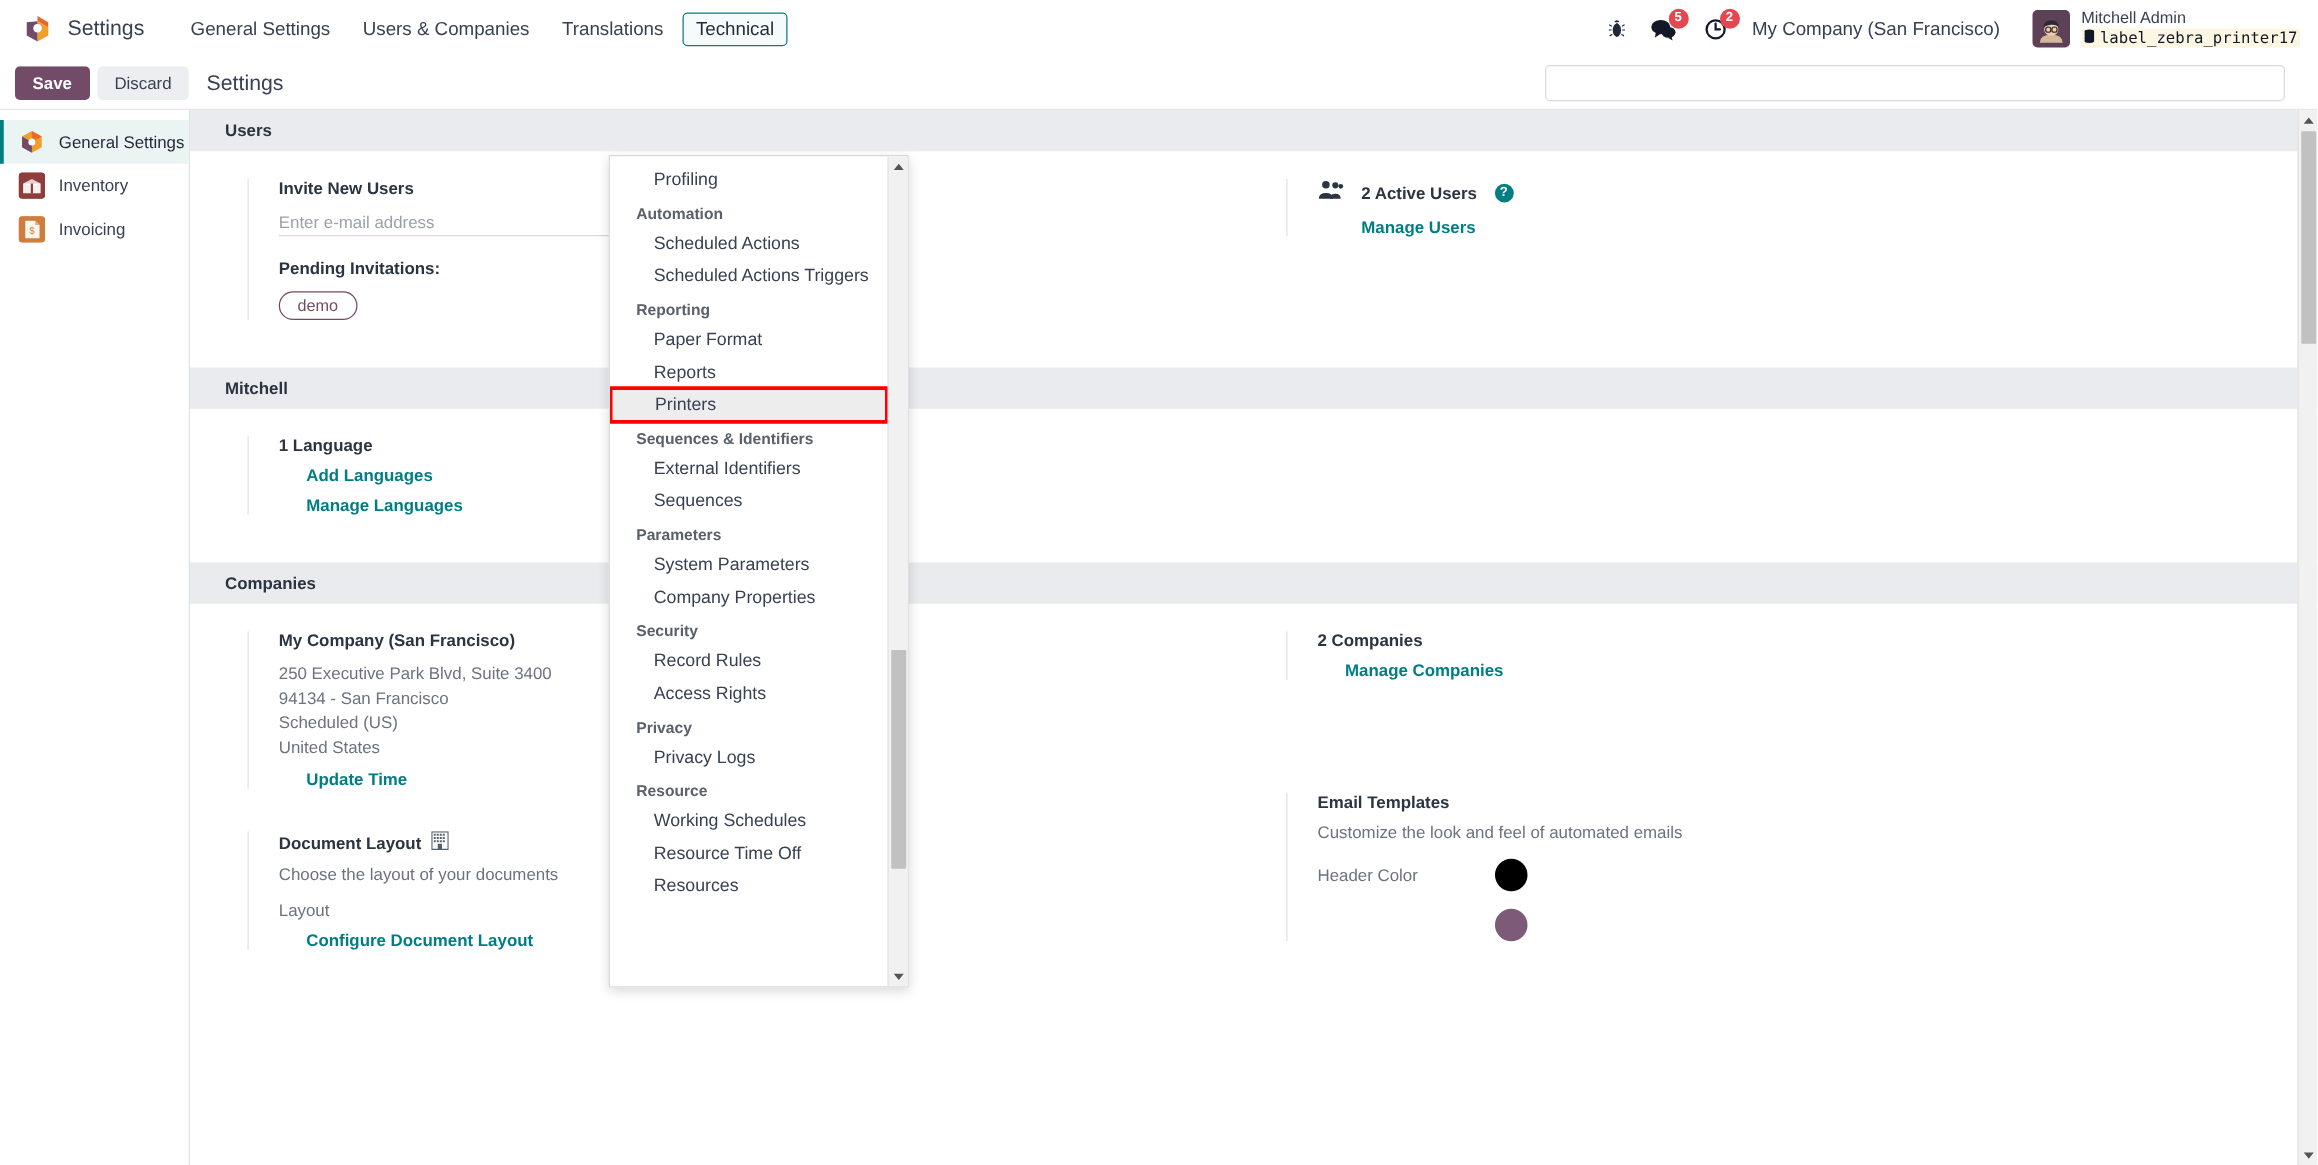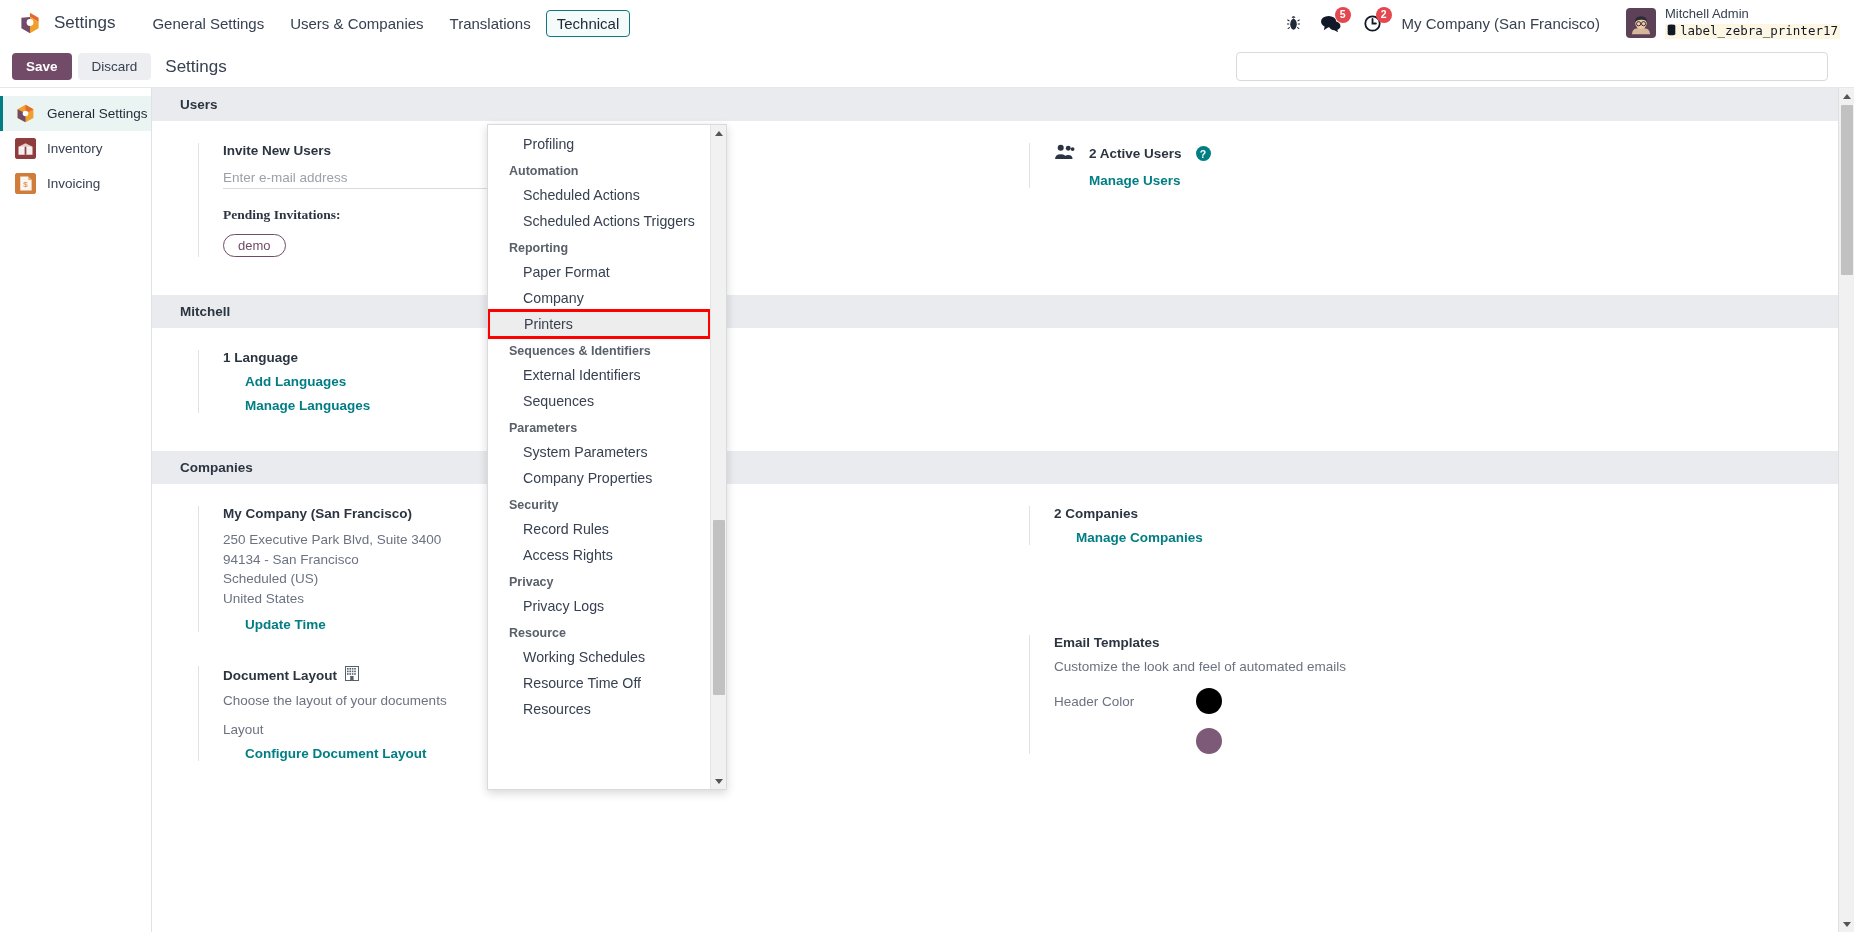--- a/index.html
+++ b/index.html
@@ -226,21 +226,21 @@
     border-bottom: 1px solid #d8dadd;
     outline: none;
     font-size: 13.5px;
     font-family: "Liberation Sans", sans-serif;
     color: #374151;
     padding: 3px 0;
     width: 300px;
     background: transparent;
   }
   .inline-input::placeholder { color: #9aa1a9; }
-  .lbl-bold { font-size: 13.5px; font-weight: bold; color: #2b3541; font-family: Liberation Serif, serif; }
+  .lbl-bold { font-size: 13.5px; font-weight: bold; color: #2b3541; }
   .chip {
     display: inline-block;
     border: 1px solid #714b67;
     color: #714b67;
     border-radius: 13px;
     padding: 3px 14px;
     font-size: 13px;
     margin-top: 11px;
   }
   .link {
@@ -606,21 +606,21 @@
 
   <div class="dropdown">
     <div class="dd-scrollport">
       <div class="dd-inner" id="dd-inner">
           <div class="dd-item">Profiling</div>
           <div class="dd-header">Automation</div>
           <div class="dd-item">Scheduled Actions</div>
           <div class="dd-item">Scheduled Actions Triggers</div>
           <div class="dd-header">Reporting</div>
           <div class="dd-item">Paper Format</div>
-          <div class="dd-item">Company</div>
+          <div class="dd-item">Reports</div>
           <div class="dd-item highlighted">Printers</div>
           <div class="dd-header">Sequences &amp; Identifiers</div>
           <div class="dd-item">External Identifiers</div>
           <div class="dd-item">Sequences</div>
           <div class="dd-header">Parameters</div>
           <div class="dd-item">System Parameters</div>
           <div class="dd-item">Company Properties</div>
           <div class="dd-header">Security</div>
           <div class="dd-item">Record Rules</div>
           <div class="dd-item">Access Rights</div>

